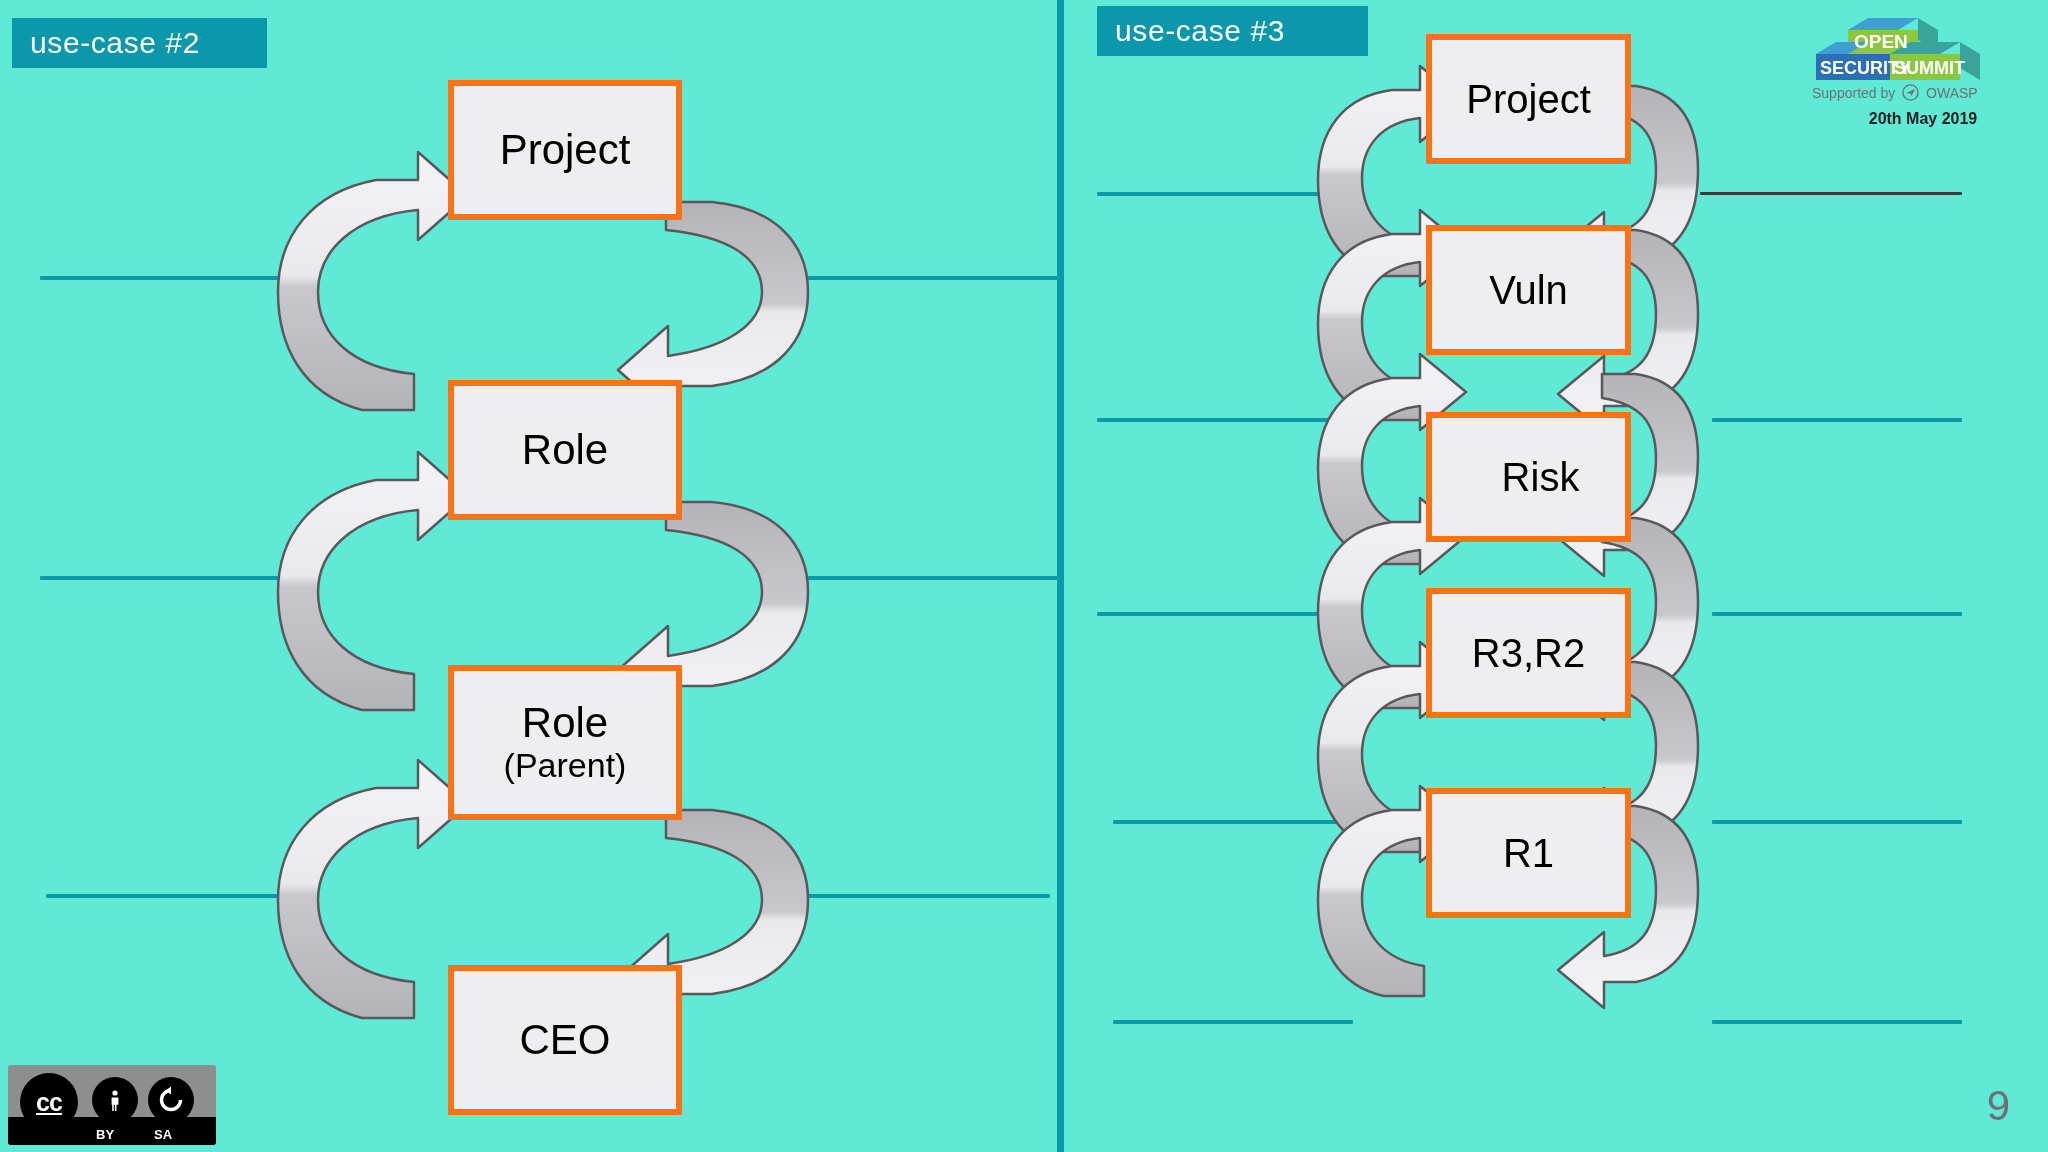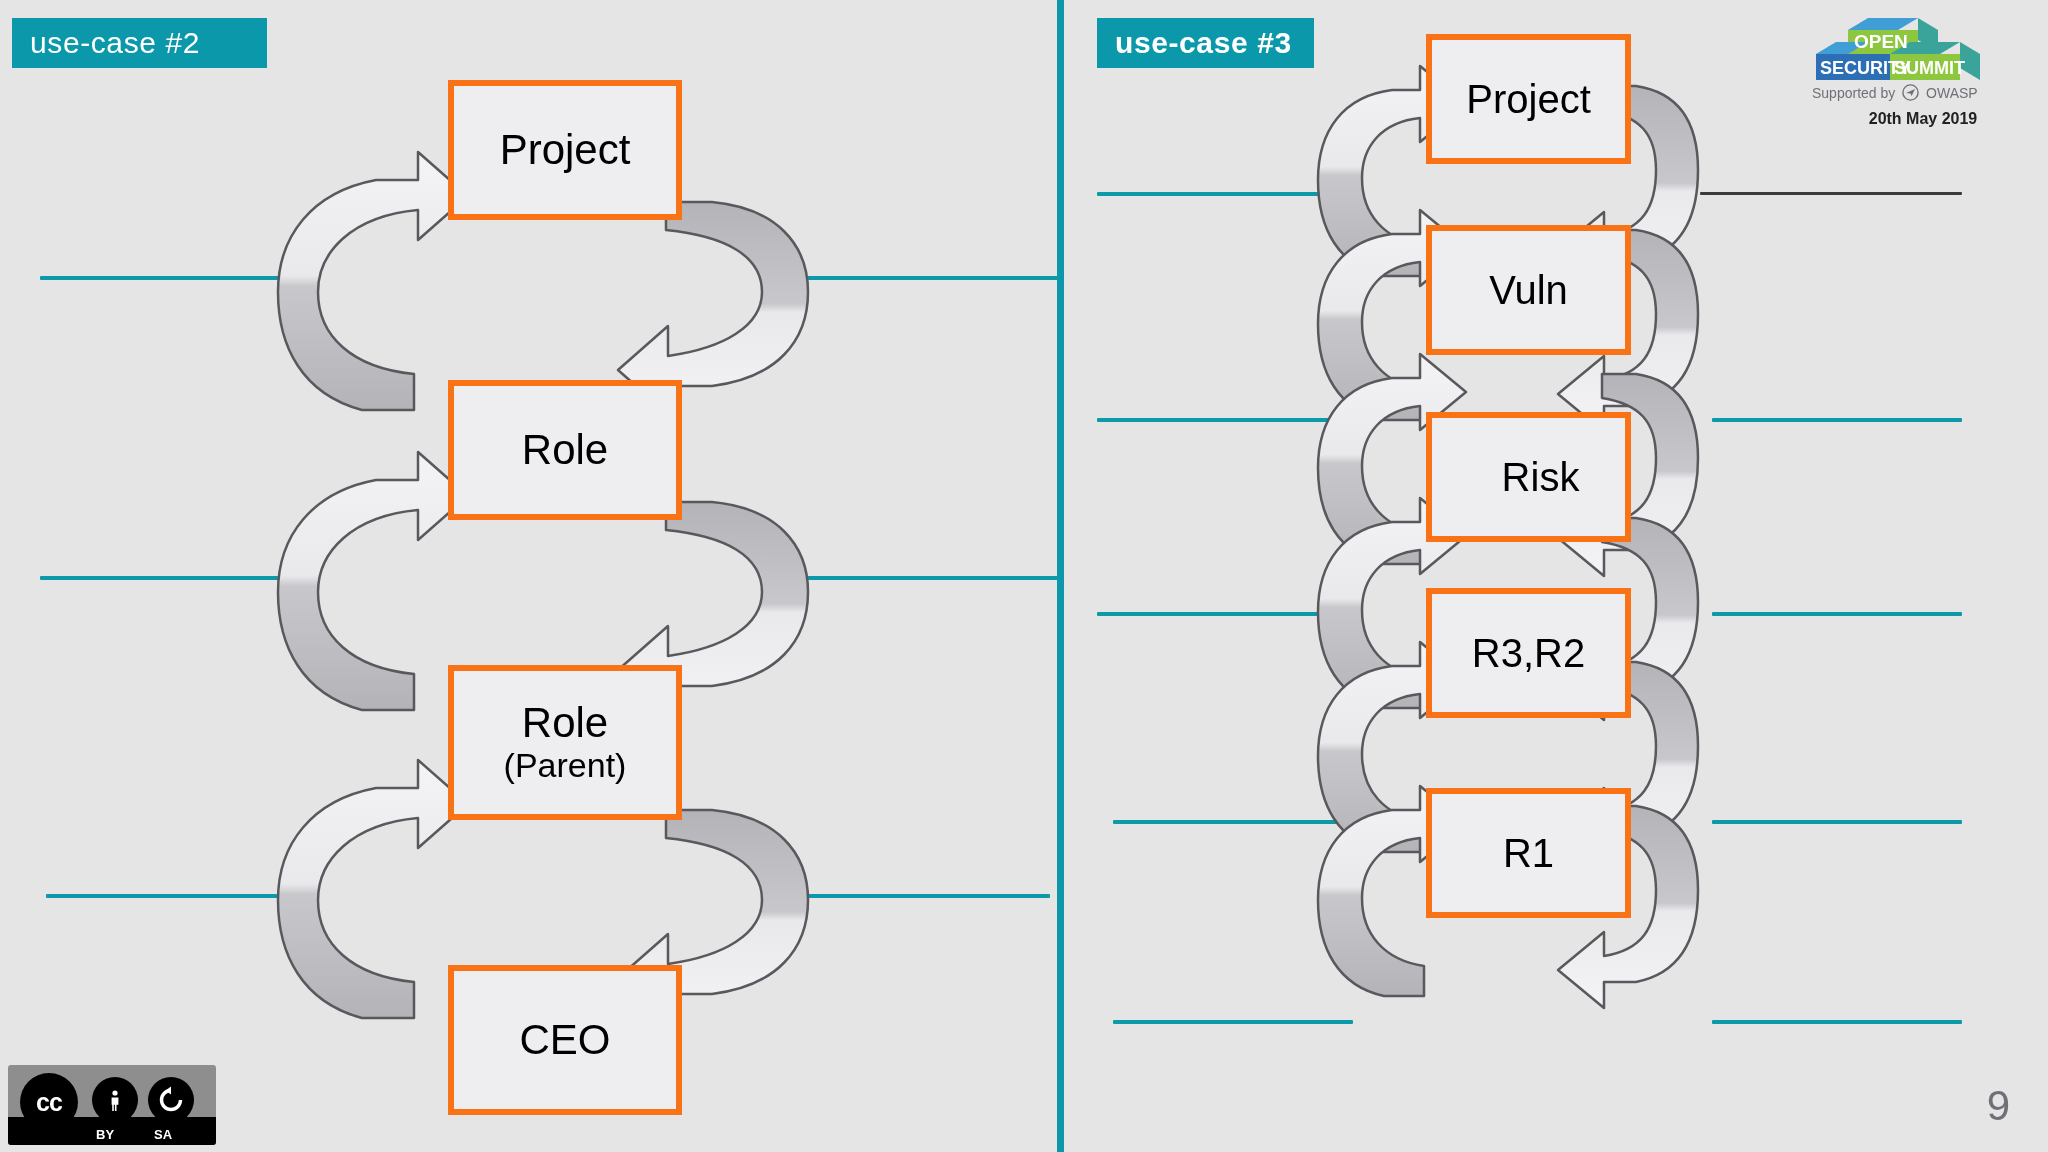--- a/index.html
+++ b/index.html
@@ -2,37 +2,37 @@
 <html><head>
 <meta charset="utf-8">
 <title>Open Security Summit — use-case #2 / #3</title>
 <style>
   html,body{margin:0;padding:0;background:#ffffff;}
   body{
     width:2048px;height:1152px;overflow:hidden;position:relative;
     font-family:"Liberation Sans","DejaVu Sans",sans-serif;
     background:#ffffff;
   }
-  .slide{position:absolute;inset:0;background:#e5e5e5;}
+  .slide{position:absolute;inset:0;background:#5eead4;}
 
   
   .divider{
     position:absolute;left:1057px;top:0;width:7px;height:1152px;
     background:#0c97aa;
   }
 
   
   .chip{
     position:absolute;background:#0b98aa;color:#ffffff;
     font-size:30px;letter-spacing:.6px;font-weight:400;
     display:flex;align-items:center;padding:0 18px;
     height:50px;box-sizing:border-box;
   }
   #chip2{left:12px;top:18px;width:255px;}
-  #chip3{left:1097px;top:18px;width:217px;font-weight:bold;}
+  #chip3{left:1097px;top:6px;width:271px;}
 
   
   .rule{position:absolute;height:4px;background:#0c9aab;border-radius:1px;}
 
   
   .box{
     position:absolute;box-sizing:border-box;
     background:#eeedf0;border:6px solid #f97316;
     display:flex;flex-direction:column;
     align-items:center;justify-content:center;
@@ -47,21 +47,21 @@
 
   
   .cc{
     position:absolute;left:8px;top:1065px;width:208px;height:80px;
     background:#8e8e8e;border-radius:3px;overflow:hidden;
   }
   .cc .strip{position:absolute;left:0;bottom:0;width:208px;height:28px;background:#000;}
   .cc .disc{
     position:absolute;border-radius:50%;background:#000;
     display:flex;align-items:center;justify-content:center;
-    color:#fff;font-weight:bold;
+    color:#fff;font-weight:bold;text-decoration:underline;
   }
   .cc .d1{left:12px;top:8px;width:58px;height:58px;font-size:25px;letter-spacing:-1px;}
   .cc .d2{left:84px;top:12px;width:46px;height:46px;font-size:22px;}
   .cc .d3{left:140px;top:12px;width:46px;height:46px;font-size:22px;}
   .cc .lbl{position:absolute;bottom:3px;color:#fff;font-size:13px;font-weight:bold;}
   .cc .lb1{left:88px;}
   .cc .lb2{left:146px;}
 
   
   .pageno{

